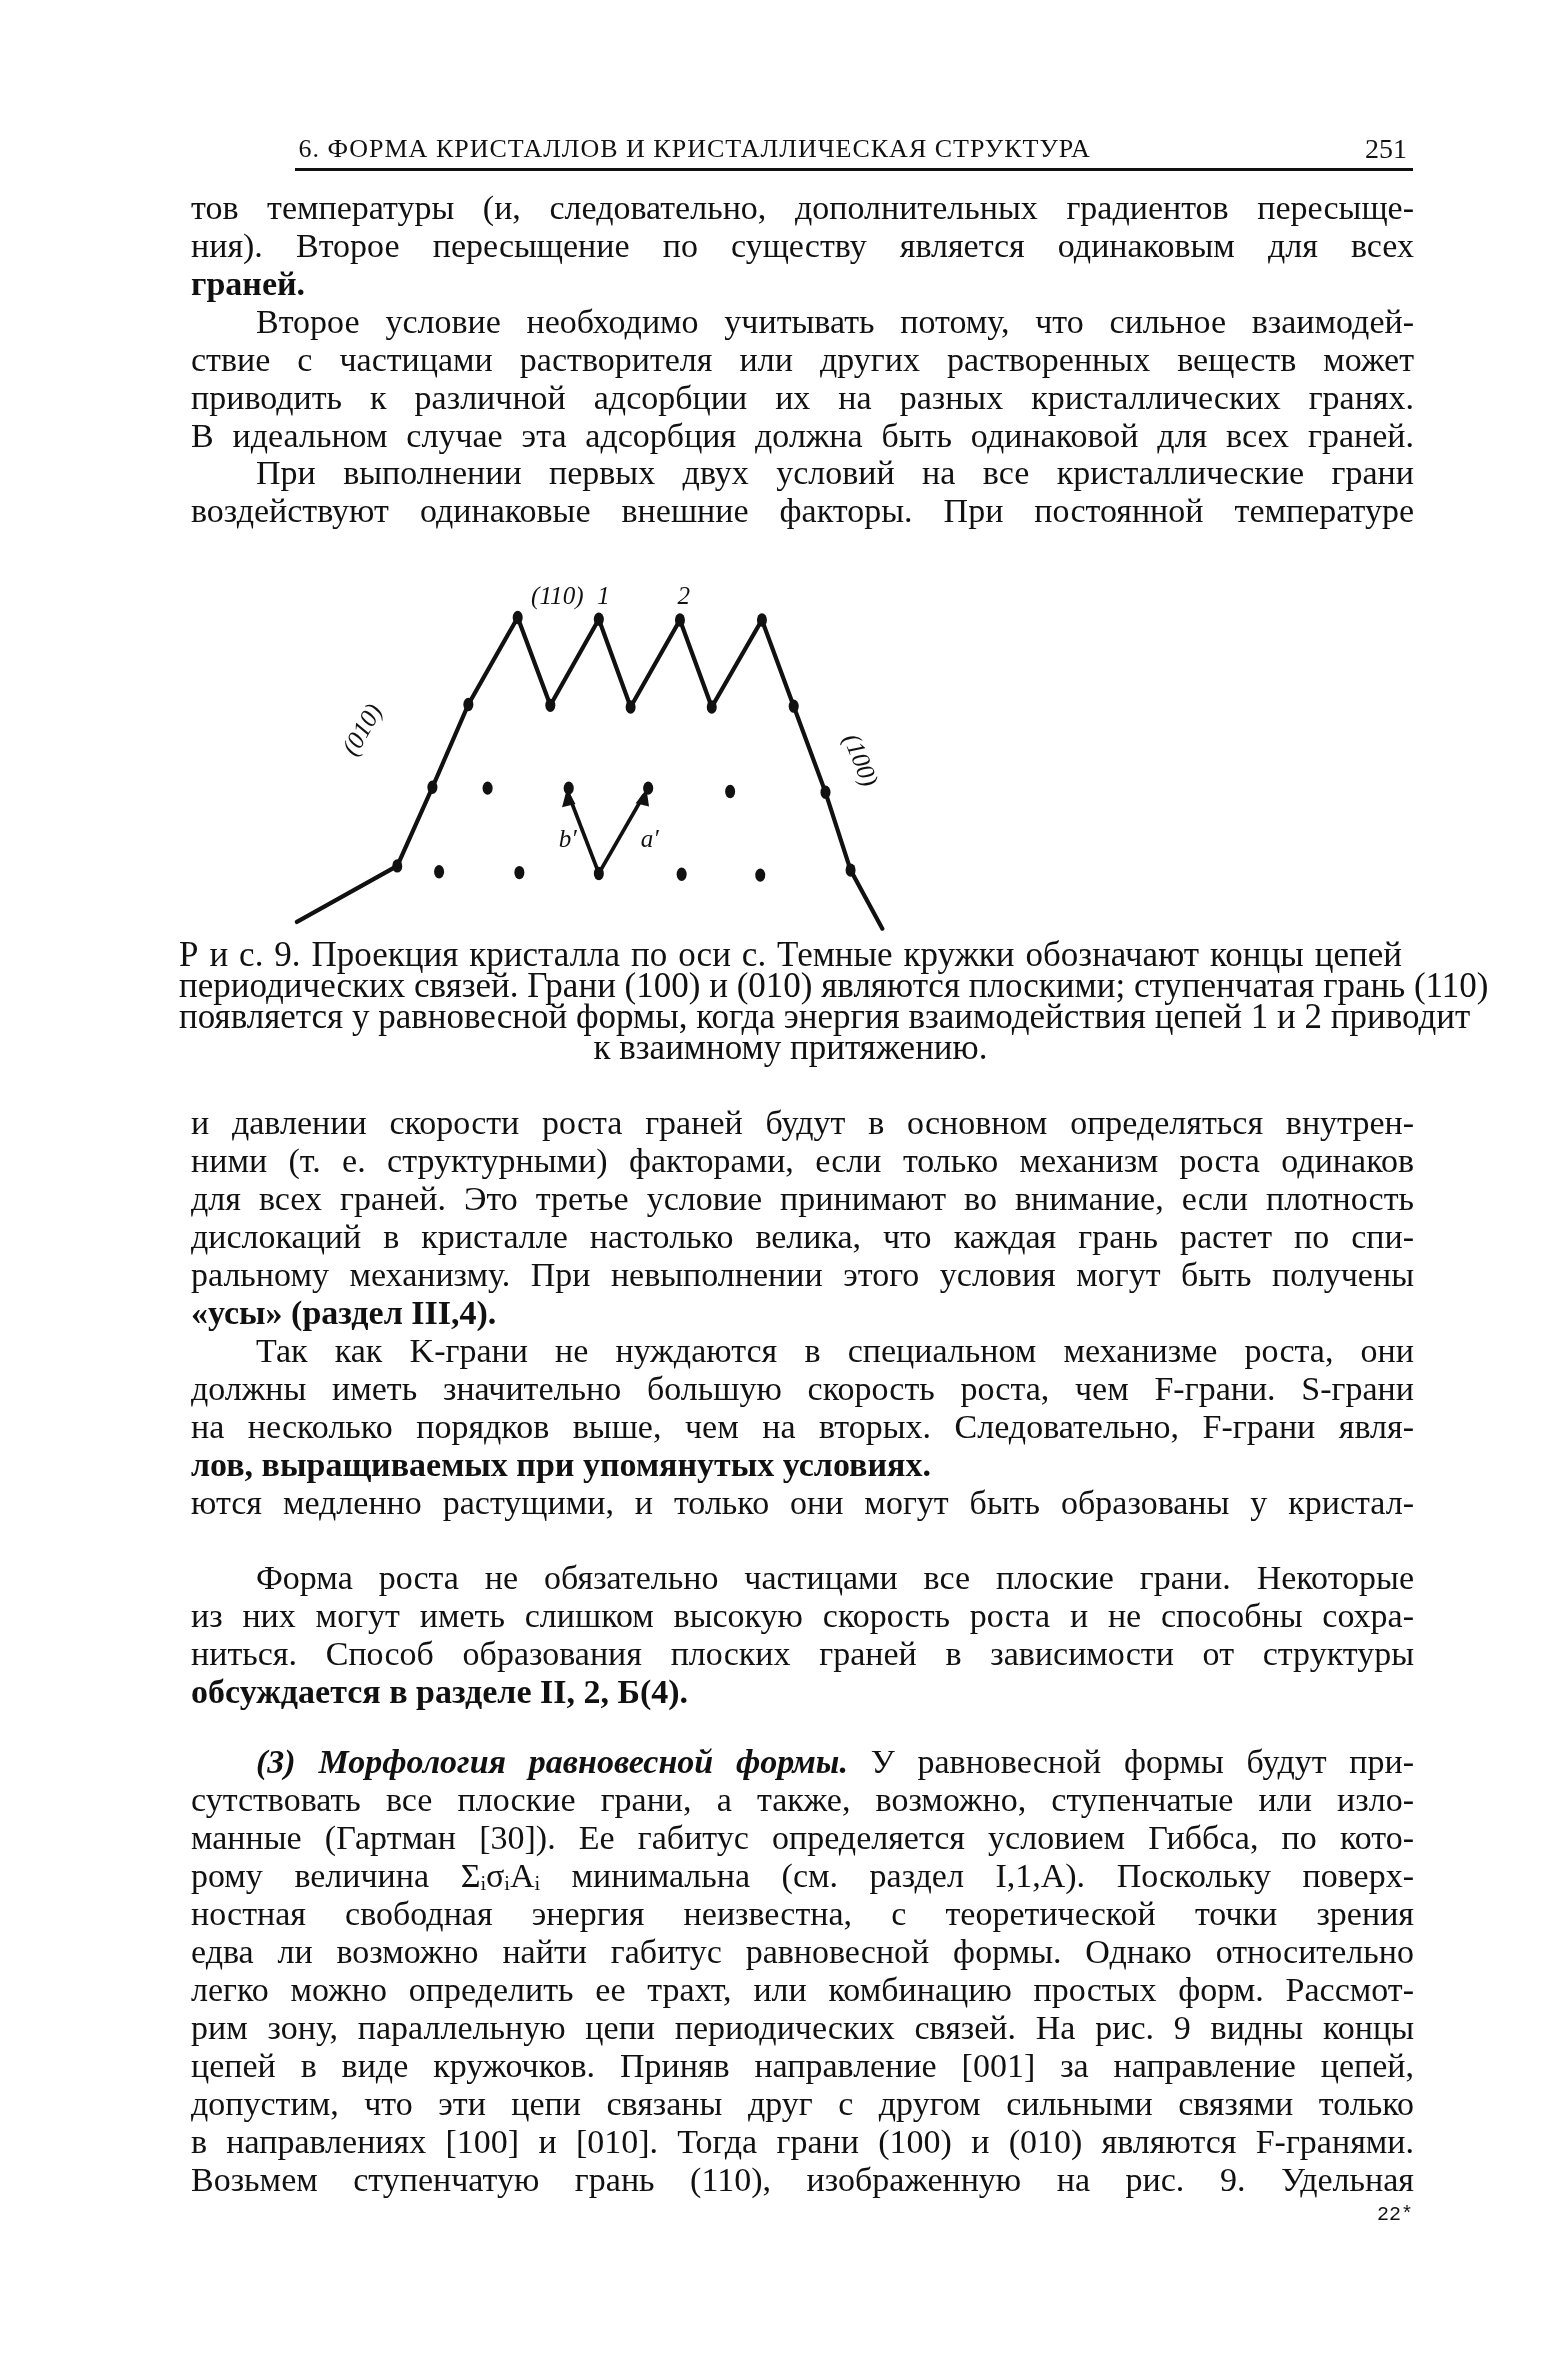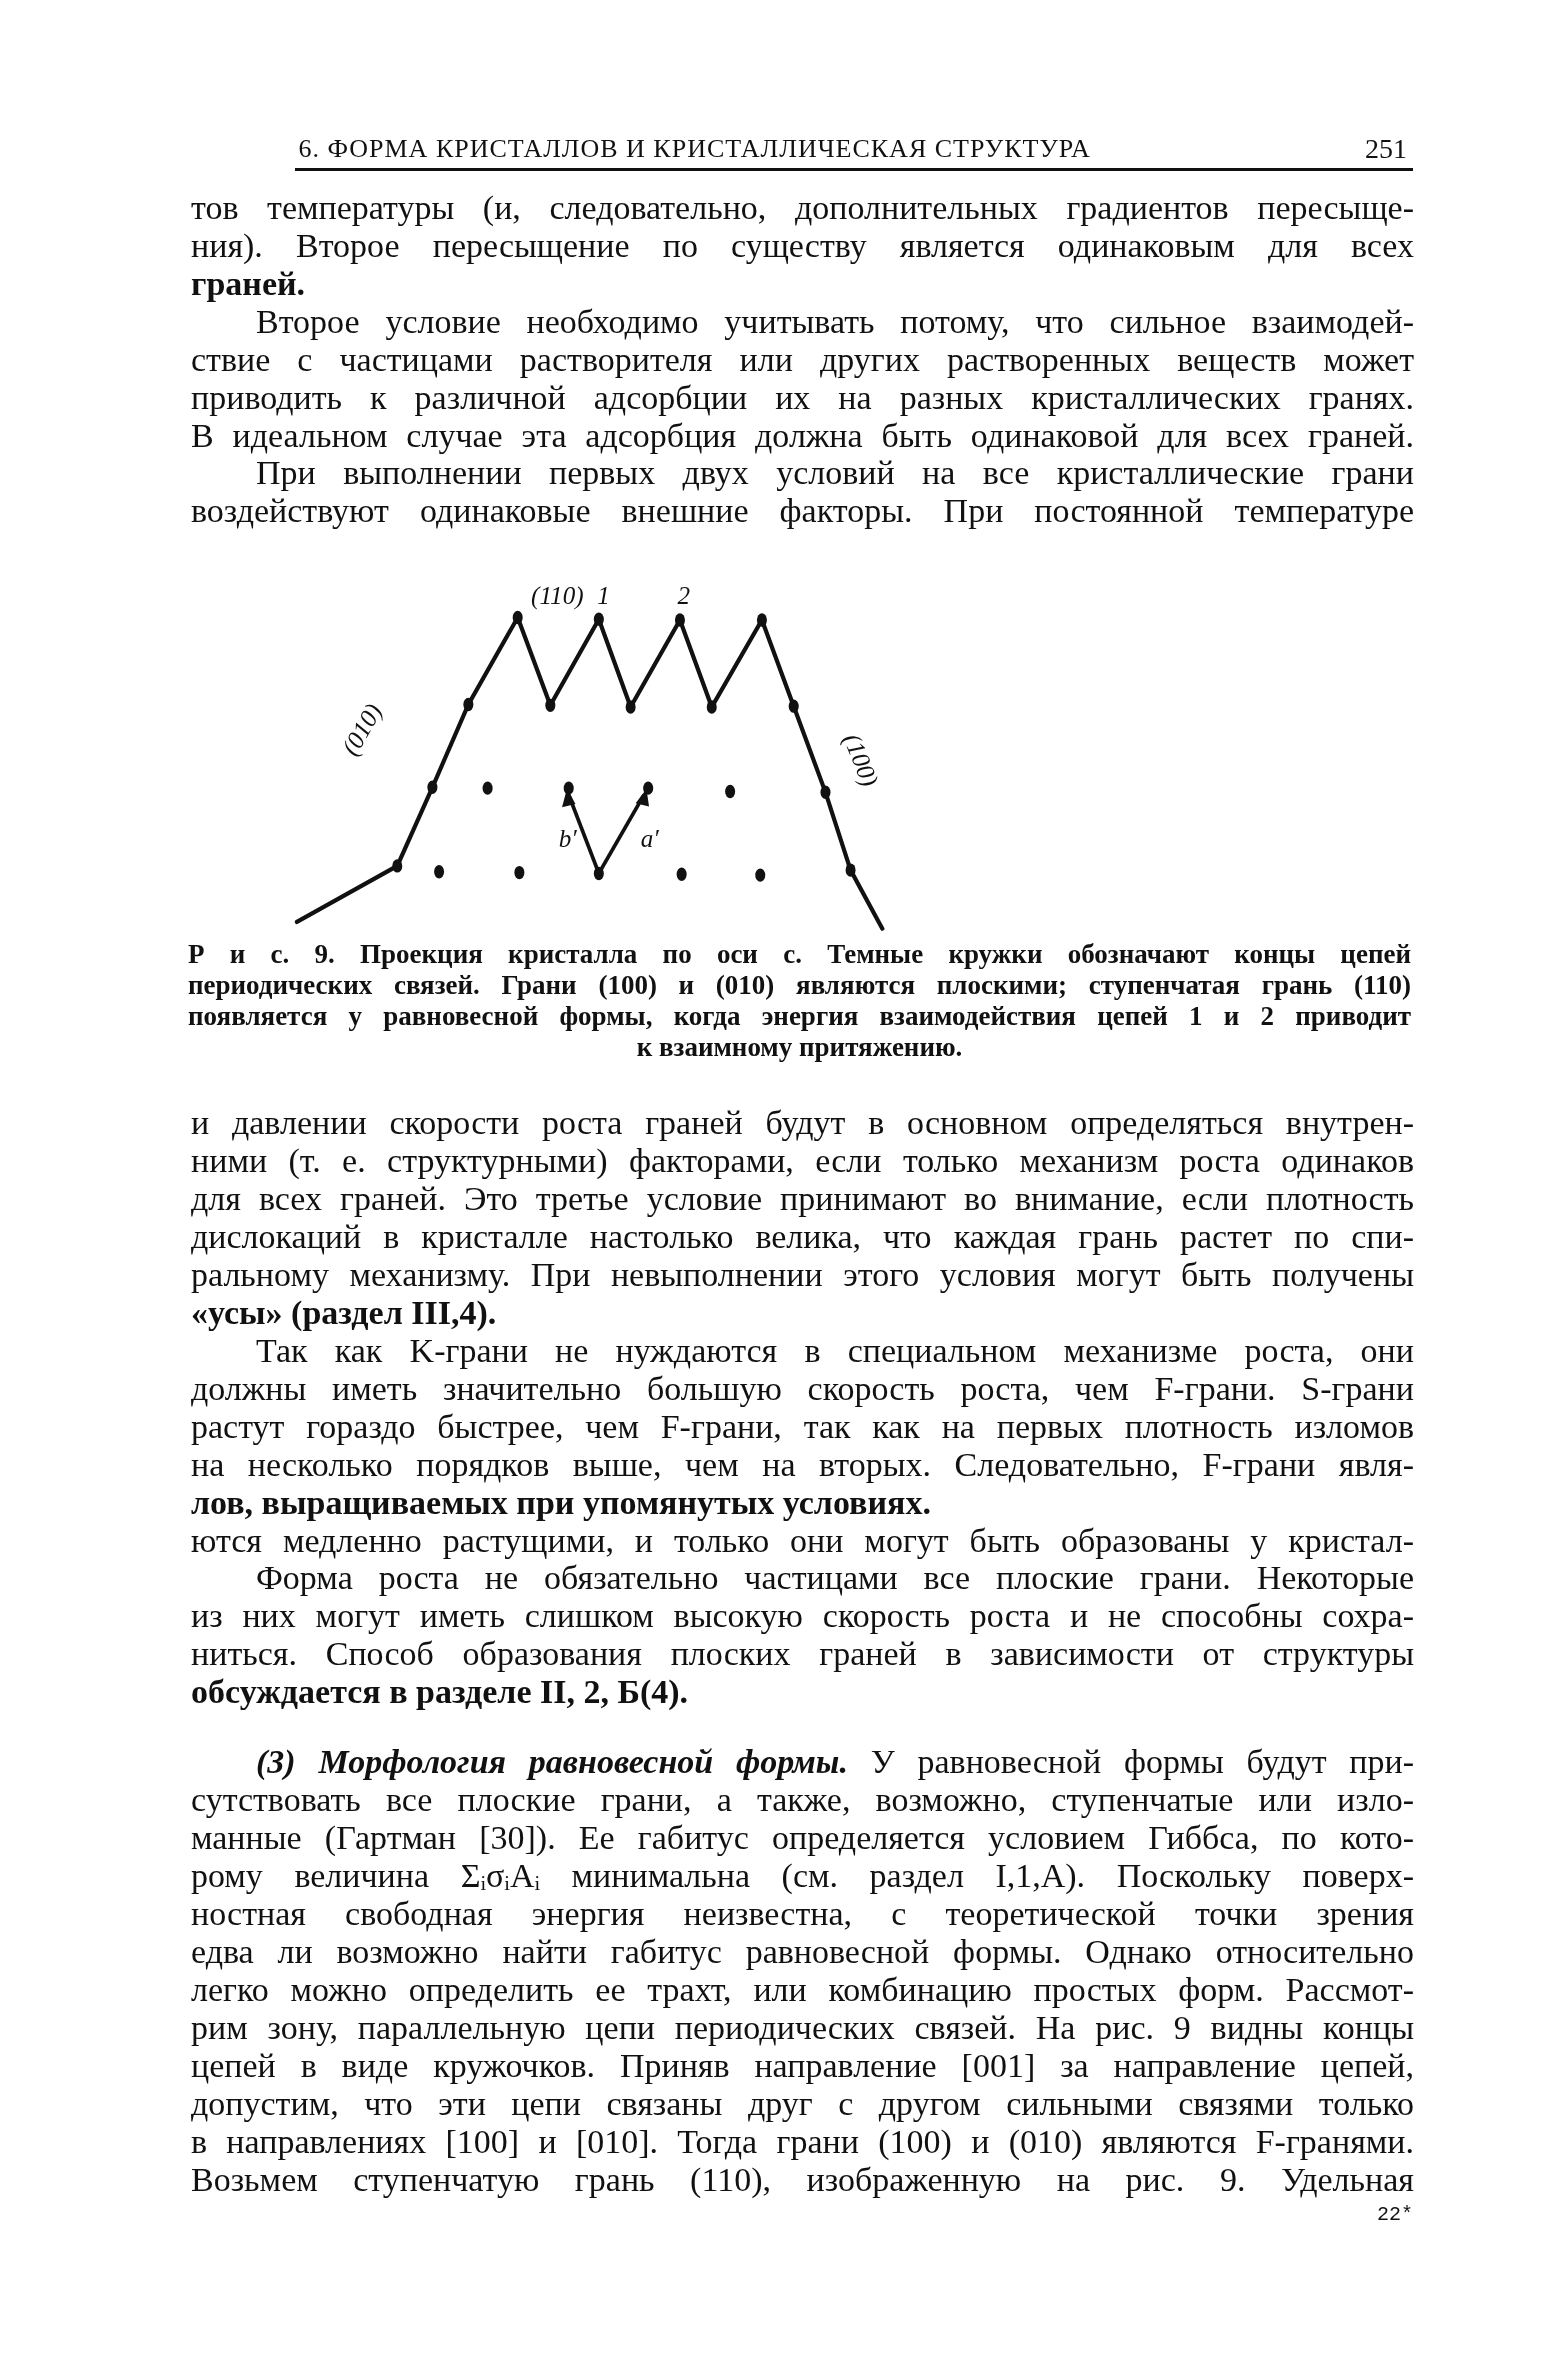--- a/index.html
+++ b/index.html
@@ -9,22 +9,22 @@
   .running-head { position: absolute; left: 290px; top: 131px; width: 1117px; height: 40px; }
   .running-title { position: absolute; left: 8.4px; top: 3.3px; font-family: "Liberation Serif", serif;
          font-size: 26px; letter-spacing: 1px; }
   .page-number { position: absolute; right: 0; top: 1.7px; font-size: 28px; font-family: "Liberation Serif", serif; }
   .head-rule { position: absolute; left: 295px; top: 168px; width: 1118px; height: 2.5px; background: #111; }
   .text { position: absolute; left: 191px; width: 1223px; font-family: "Liberation Serif", serif;
           font-size: 34px; line-height: 38px; text-align: justify; }
   .line { display: block; text-align: justify; text-align-last: justify; white-space: nowrap; }
   .line.last { text-align-last: left; font-weight: bold; }
   .figure { position: absolute; left: 276px; top: 569px; width: 920px; height: 368px; }
-  .caption { position: absolute; left: 188px; top: 939px; width: 1223px; font-family: "Liberation Serif", serif;
-             font-size: 27px; line-height: 31px; font-weight: bold; }
+  .caption { position: absolute; left: 179px; top: 939px; width: 1223px; font-family: "Liberation Serif", serif;
+             font-size: 35px; line-height: 31px; font-weight: normal; }
   .caption .line { text-align-last: justify; }
   .caption .line.center { text-align: center; text-align-last: center; }
   .sig { position: absolute; right: 141px; top: 2203px; font-size: 20px; font-family: Liberation Mono, monospace; }
   .bold-italic { font-weight: bold; font-style: italic; }
 </style>
 </head>
 <body>
 
 <div class="page">
 
@@ -111,21 +111,20 @@
     <span class="line">ними (т. е. структурными) факторами, если только механизм роста одинаков</span>
     <span class="line">для всех граней. Это третье условие принимают во внимание, если плотность</span>
     <span class="line">дислокаций в кристалле настолько велика, что каждая грань растет по спи-</span>
     <span class="line">ральному механизму. При невыполнении этого условия могут быть получены</span>
     <span class="line last">«усы» (раздел III,4).</span>
   </div>
 
   <div class="text" style="top:1332px;">
     <span class="line" style="padding-left:65px;font-family:Liberation Serif, serif;">Так как K-грани не нуждаются в специальном механизме роста, они</span>
     <span class="line">должны иметь значительно большую скорость роста, чем F-грани. S-грани</span>
-    <span class="line">растут гораздо быстрее, чем F-грани, так как на первых плотность изломов</span>
     <span class="line">на несколько порядков выше, чем на вторых. Следовательно, F-грани явля-</span>
     <span class="line last">лов, выращиваемых при упомянутых условиях.</span>
     <span class="line">ются медленно растущими, и только они могут быть образованы у кристал-</span>
   </div>
 
   <div class="text" style="top:1559px;">
     <span class="line" style="padding-left:65px;">Форма роста не обязательно частицами все плоские грани. Некоторые</span>
     <span class="line">из них могут иметь слишком высокую скорость роста и не способны сохра-</span>
     <span class="line">ниться. Способ образования плоских граней в зависимости от структуры</span>
     <span class="line last">обсуждается в разделе II, 2, Б(4).</span>

